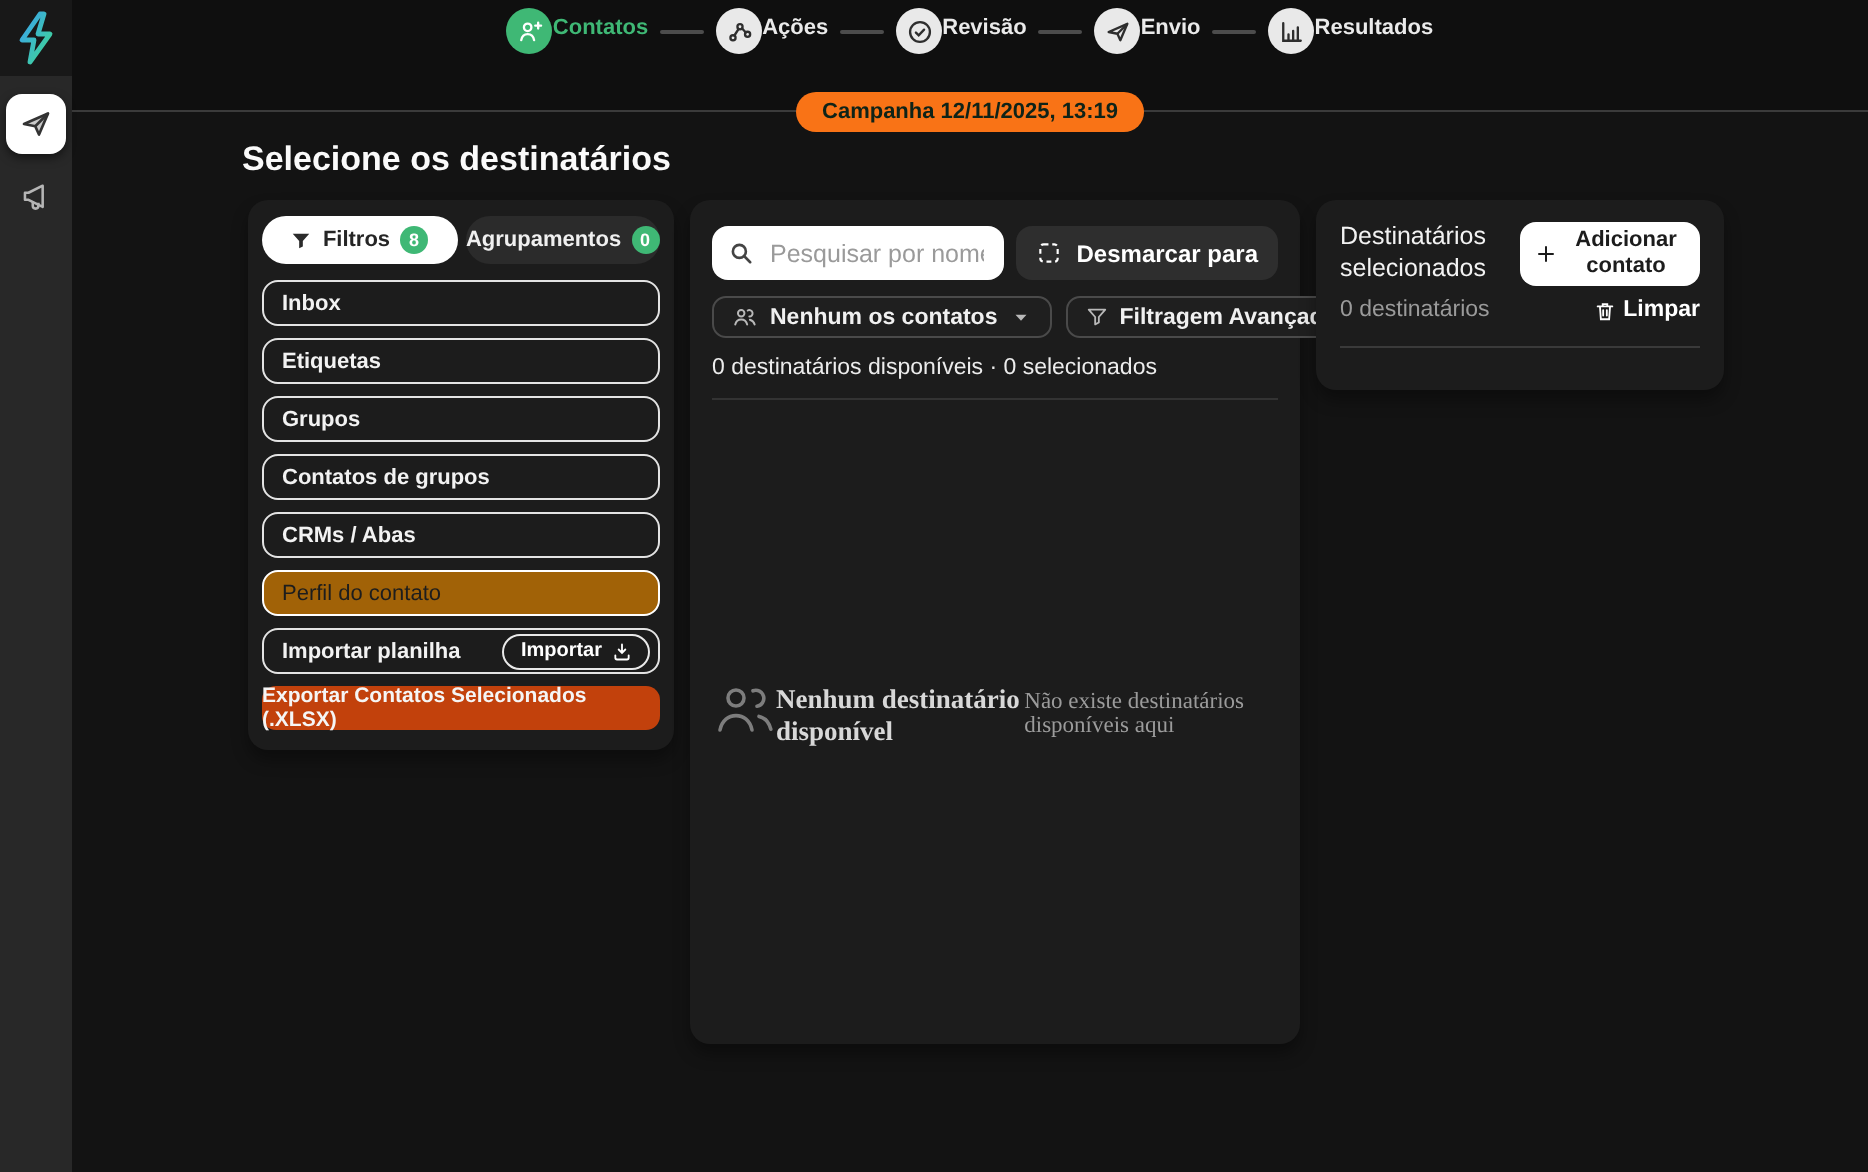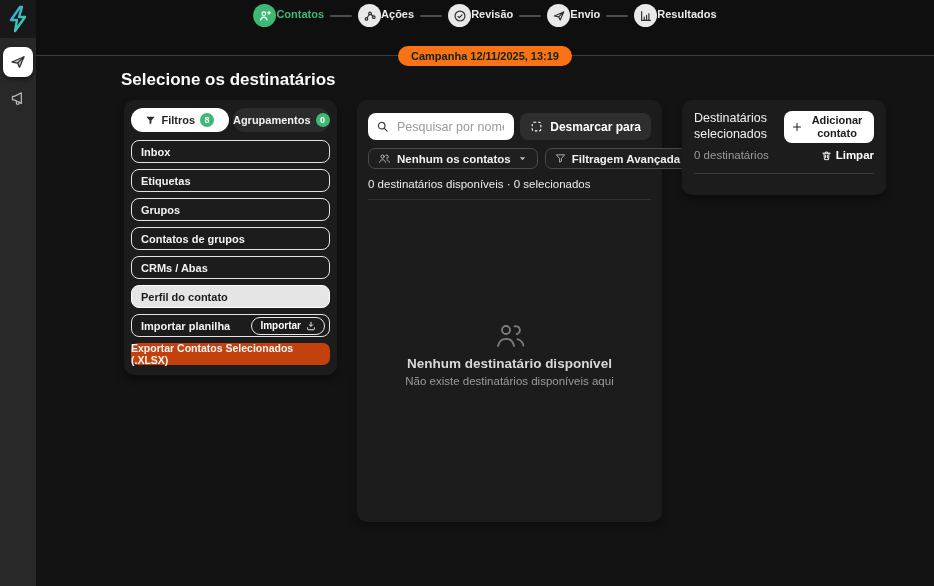--- a/index.html
+++ b/index.html
@@ -26,36 +26,36 @@
   .step.active .step-label{color:#3fb875;}
   .connector{height:2px;width:22px;background:#4c4c4c;margin-top:11px;border-radius:1px;}
   .campaign-badge{position:absolute;top:46px;left:50%;transform:translateX(-50%);z-index:3;
     background:#f97316;color:#0f2318;font-size:11px;font-weight:bold;padding:4px 13px;
     border-radius:12px;white-space:nowrap;}
 
   .page-head{margin:14px 0 0 85px;}
   .page-title{font-size:17px;font-weight:bold;color:#fafafa;}
   .page-subtitle{font-size:12.5px;color:#bdbdbd;margin-top:3px;}
 
-  .content{display:flex;align-items:flex-start;gap:20px;margin:10px 12px 0 88px;}
+  .content{display:flex;align-items:flex-start;gap:8px;margin:10px 12px 0 88px;}
   .panel{background:#1c1c1c;border-radius:10px;box-shadow:0 5px 8px rgba(0,0,0,.35);}
 
   
   .filters-panel{width:213px;padding:8px 7px 10px;}
   .tabs{display:flex;gap:4px;margin-bottom:8px;}
   .tab{height:24px;border-radius:13px;display:flex;align-items:center;justify-content:center;
     gap:5px;font-size:11px;font-weight:bold;flex:1;cursor:pointer;}
   .tab.active{background:#fff;color:#252525;}
   .tab.inactive{background:#2b2b2b;color:#f0f0f0;}
   .count-badge{min-width:14px;height:14px;border-radius:8px;background:#3fb875;color:#fff;
     font-size:9px;font-weight:bold;display:flex;align-items:center;justify-content:center;padding:0 2px;}
   .flist-item{height:23px;border:1.5px solid #e3e3e3;border-radius:8px;display:flex;
     align-items:center;padding:0 9px;font-size:11px;font-weight:bold;color:#f2f2f2;
     margin-bottom:6px;cursor:pointer;}
-  .flist-item.selected{background:#e5e5e5;color:#1d1d1d;border-color:#fff;font-weight:bold;}
+  .flist-item.selected{background:#a16207;color:#1d1d1d;border-color:#fff;font-weight:normal;}
   .import-row{justify-content:space-between;padding-right:4px;}
   .import-btn{border:1.5px solid #e9e9e9;border-radius:12px;height:18px;display:flex;
     align-items:center;gap:5px;padding:0 8px;font-size:10px;font-weight:bold;color:#fff;cursor:pointer;}
   .export-btn{background:#c2410c;border-radius:7px;height:22px;display:flex;align-items:center;
     justify-content:center;font-size:10.5px;font-weight:bold;color:#f5f5f5;margin-top:2px;cursor:pointer;}
 
   
   .recipients-panel{width:305px;height:422px;padding:13px 11px;display:flex;flex-direction:column;}
   .search-row{display:flex;gap:6px;}
   .search-box{flex:1;background:#fff;border-radius:8px;height:27px;display:flex;align-items:center;
@@ -65,21 +65,21 @@
   .search-box input::placeholder{color:#9a9a9a;}
   .deselect-btn{background:#2e2e2e;border-radius:8px;height:27px;display:flex;align-items:center;
     gap:7px;padding:0 10px;font-size:12px;font-weight:bold;color:#fff;cursor:pointer;white-space:nowrap;}
   .pill-row{display:flex;gap:7px;margin-top:8px;}
   .pill{border:1px solid #4a4a4a;border-radius:7px;height:21px;display:flex;align-items:center;
     gap:6px;padding:0 9px;font-size:11.5px;font-weight:bold;color:#f0f0f0;cursor:pointer;
     white-space:nowrap;background:#1f1f1f;}
   .pill .dim{color:#b9b9b9;}
   .counts{margin-top:9px;font-size:11.5px;color:#ececec;}
   .mid-divider{border-top:1px solid #333;margin-top:9px;}
-  .empty{flex:1;display:flex;flex-direction:column;align-items:center;justify-content:center;text-align:center;}
+  .empty{flex:1;display:flex;flex-direction:row;align-items:center;justify-content:center;text-align:left;font-family:Liberation Serif, serif;}
   .empty-title{font-size:13.5px;font-weight:bold;color:#d8d8d8;margin-top:7px;}
   .empty-sub{font-size:11.5px;color:#9b9b9b;margin-top:4px;}
 
   
   .selected-panel{width:204px;height:95px;padding:11px 12px 0;}
   .sel-head{display:flex;justify-content:space-between;align-items:flex-start;}
   .sel-title{font-size:12.5px;line-height:1.25;color:#f2f2f2;width:92px;}
   .add-btn{background:#fff;border-radius:8px;color:#1c1c1c;display:flex;align-items:center;
     gap:5px;padding:3px 8px 3px 7px;font-size:11px;font-weight:bold;line-height:1.2;cursor:pointer;
     text-align:center;}

